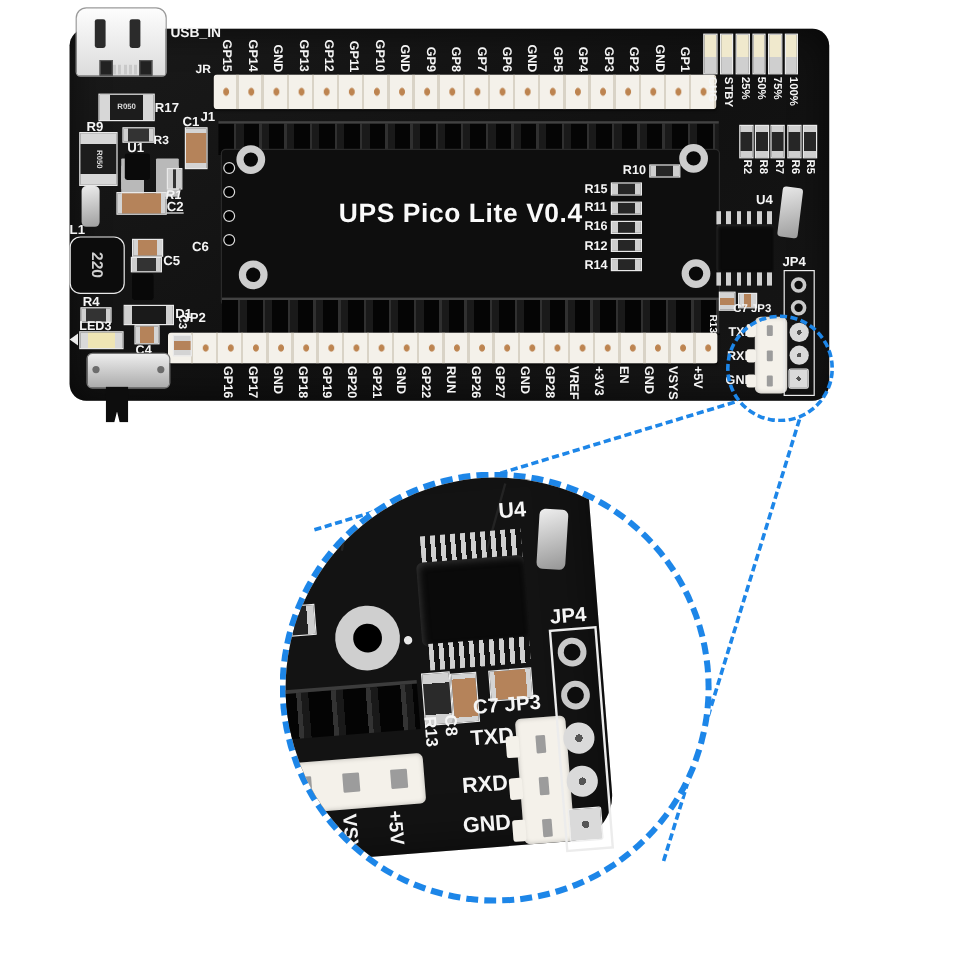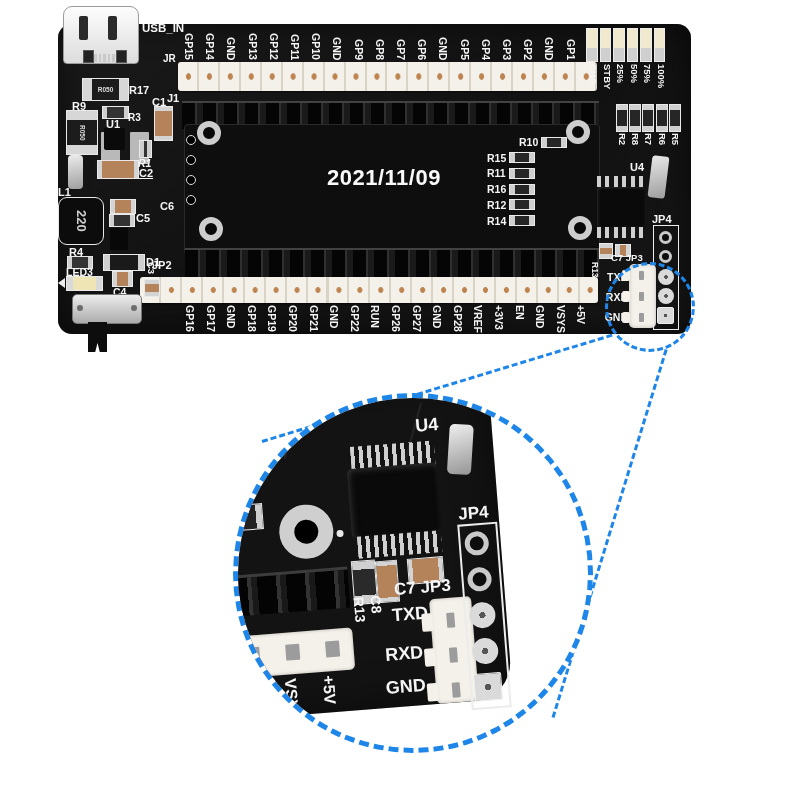--- a/index.html
+++ b/index.html
@@ -115,21 +115,21 @@
     <div class="module abs" style="left:126px;top:100px;width:414px;height:129px;"></div>
     <div class="ring abs" style="left:139px;top:97px;"></div>
     <div class="ring abs" style="left:508px;top:96px;"></div>
     <div class="ring abs" style="left:141px;top:193px;"></div>
     <div class="ring abs" style="left:510px;top:192px;"></div>
     <div class="mhole abs" style="left:128px;top:111px;"></div>
     <div class="mhole abs" style="left:128px;top:131px;"></div>
     <div class="mhole abs" style="left:128px;top:151px;"></div>
     <div class="mhole abs" style="left:128px;top:171px;"></div>
     <div class="title abs" style="left:196px;top:140px;width:260px;">
-      <div>2021/11/09</div>
+      <div>UPS Pico Lite V0.4</div>
     </div>
     <div class="res-rows" data-repeat="board.module_resistors" style="left:429px;top:112px;width:60px;height:100px;">
         <span style="left: 0px; top: 0px; margin-left: 32px;">R10</span>
         <span style="left: 0px; top: 15.7px;">R15</span>
         <span style="left: 0px; top: 31.4px;">R11</span>
         <span style="left: 0px; top: 47.1px;">R16</span>
         <span style="left: 0px; top: 62.8px;">R12</span>
         <span style="left: 0px; top: 78.5px;">R14</span>
       </div>
 

